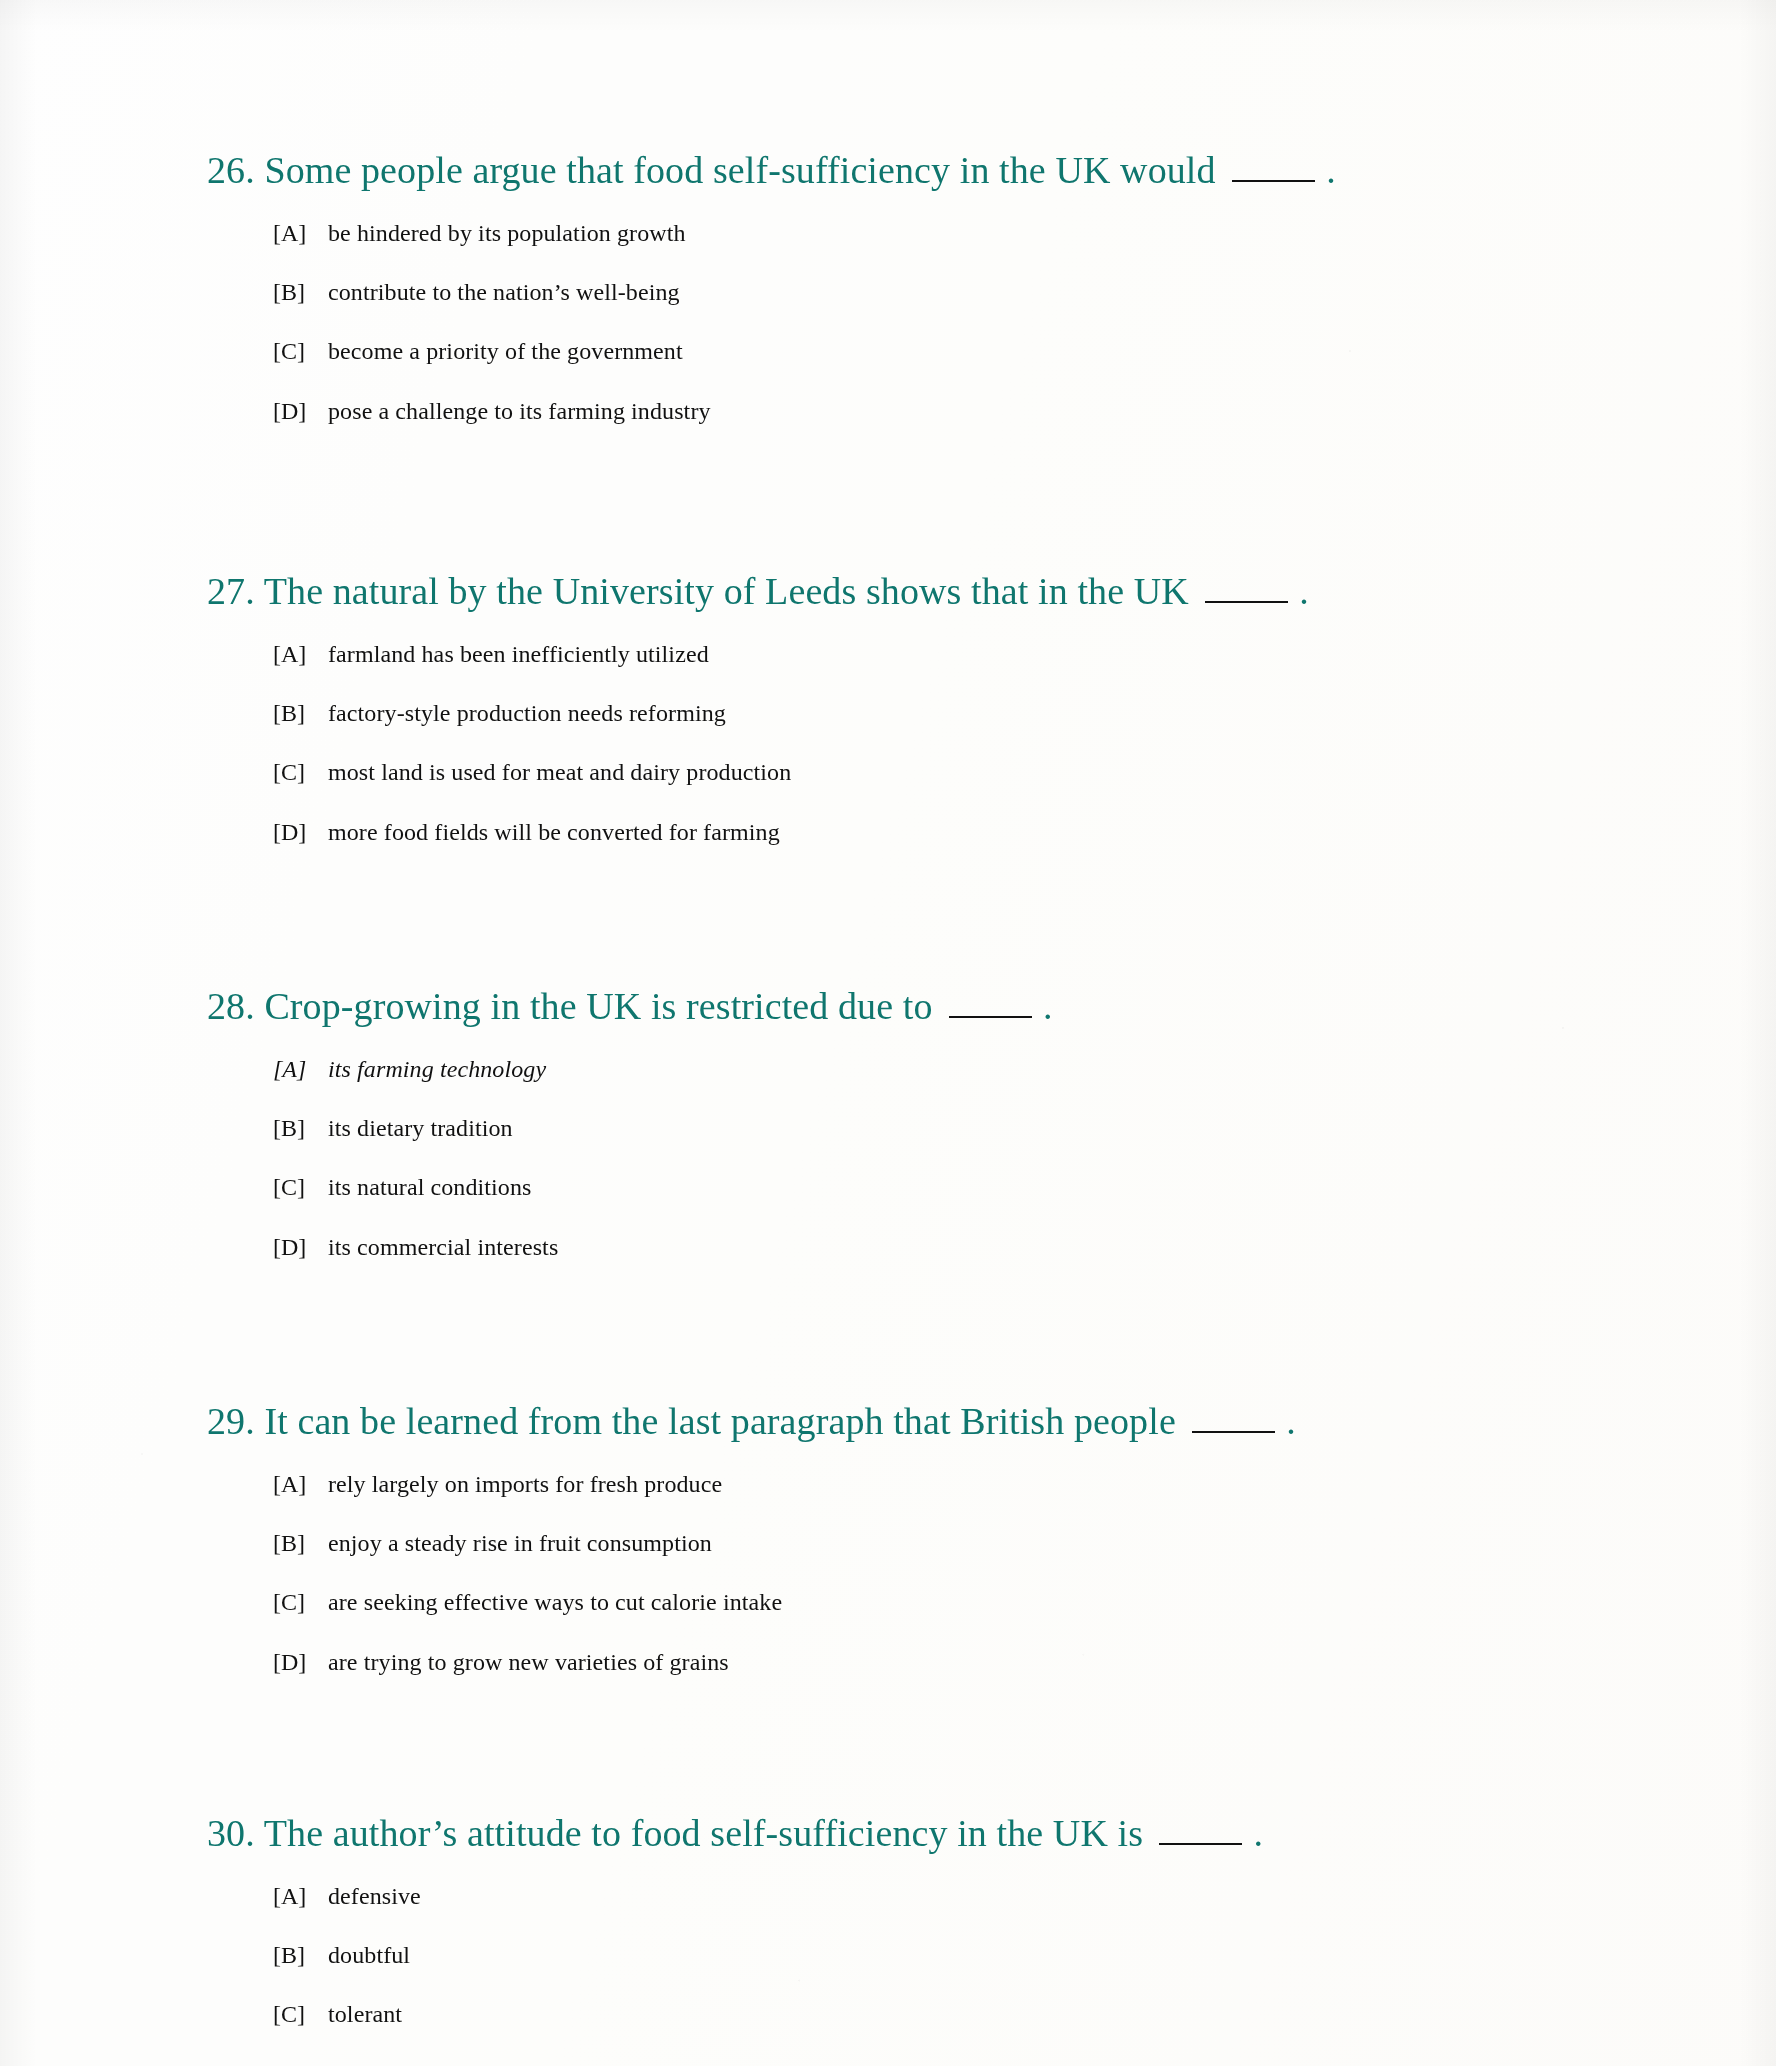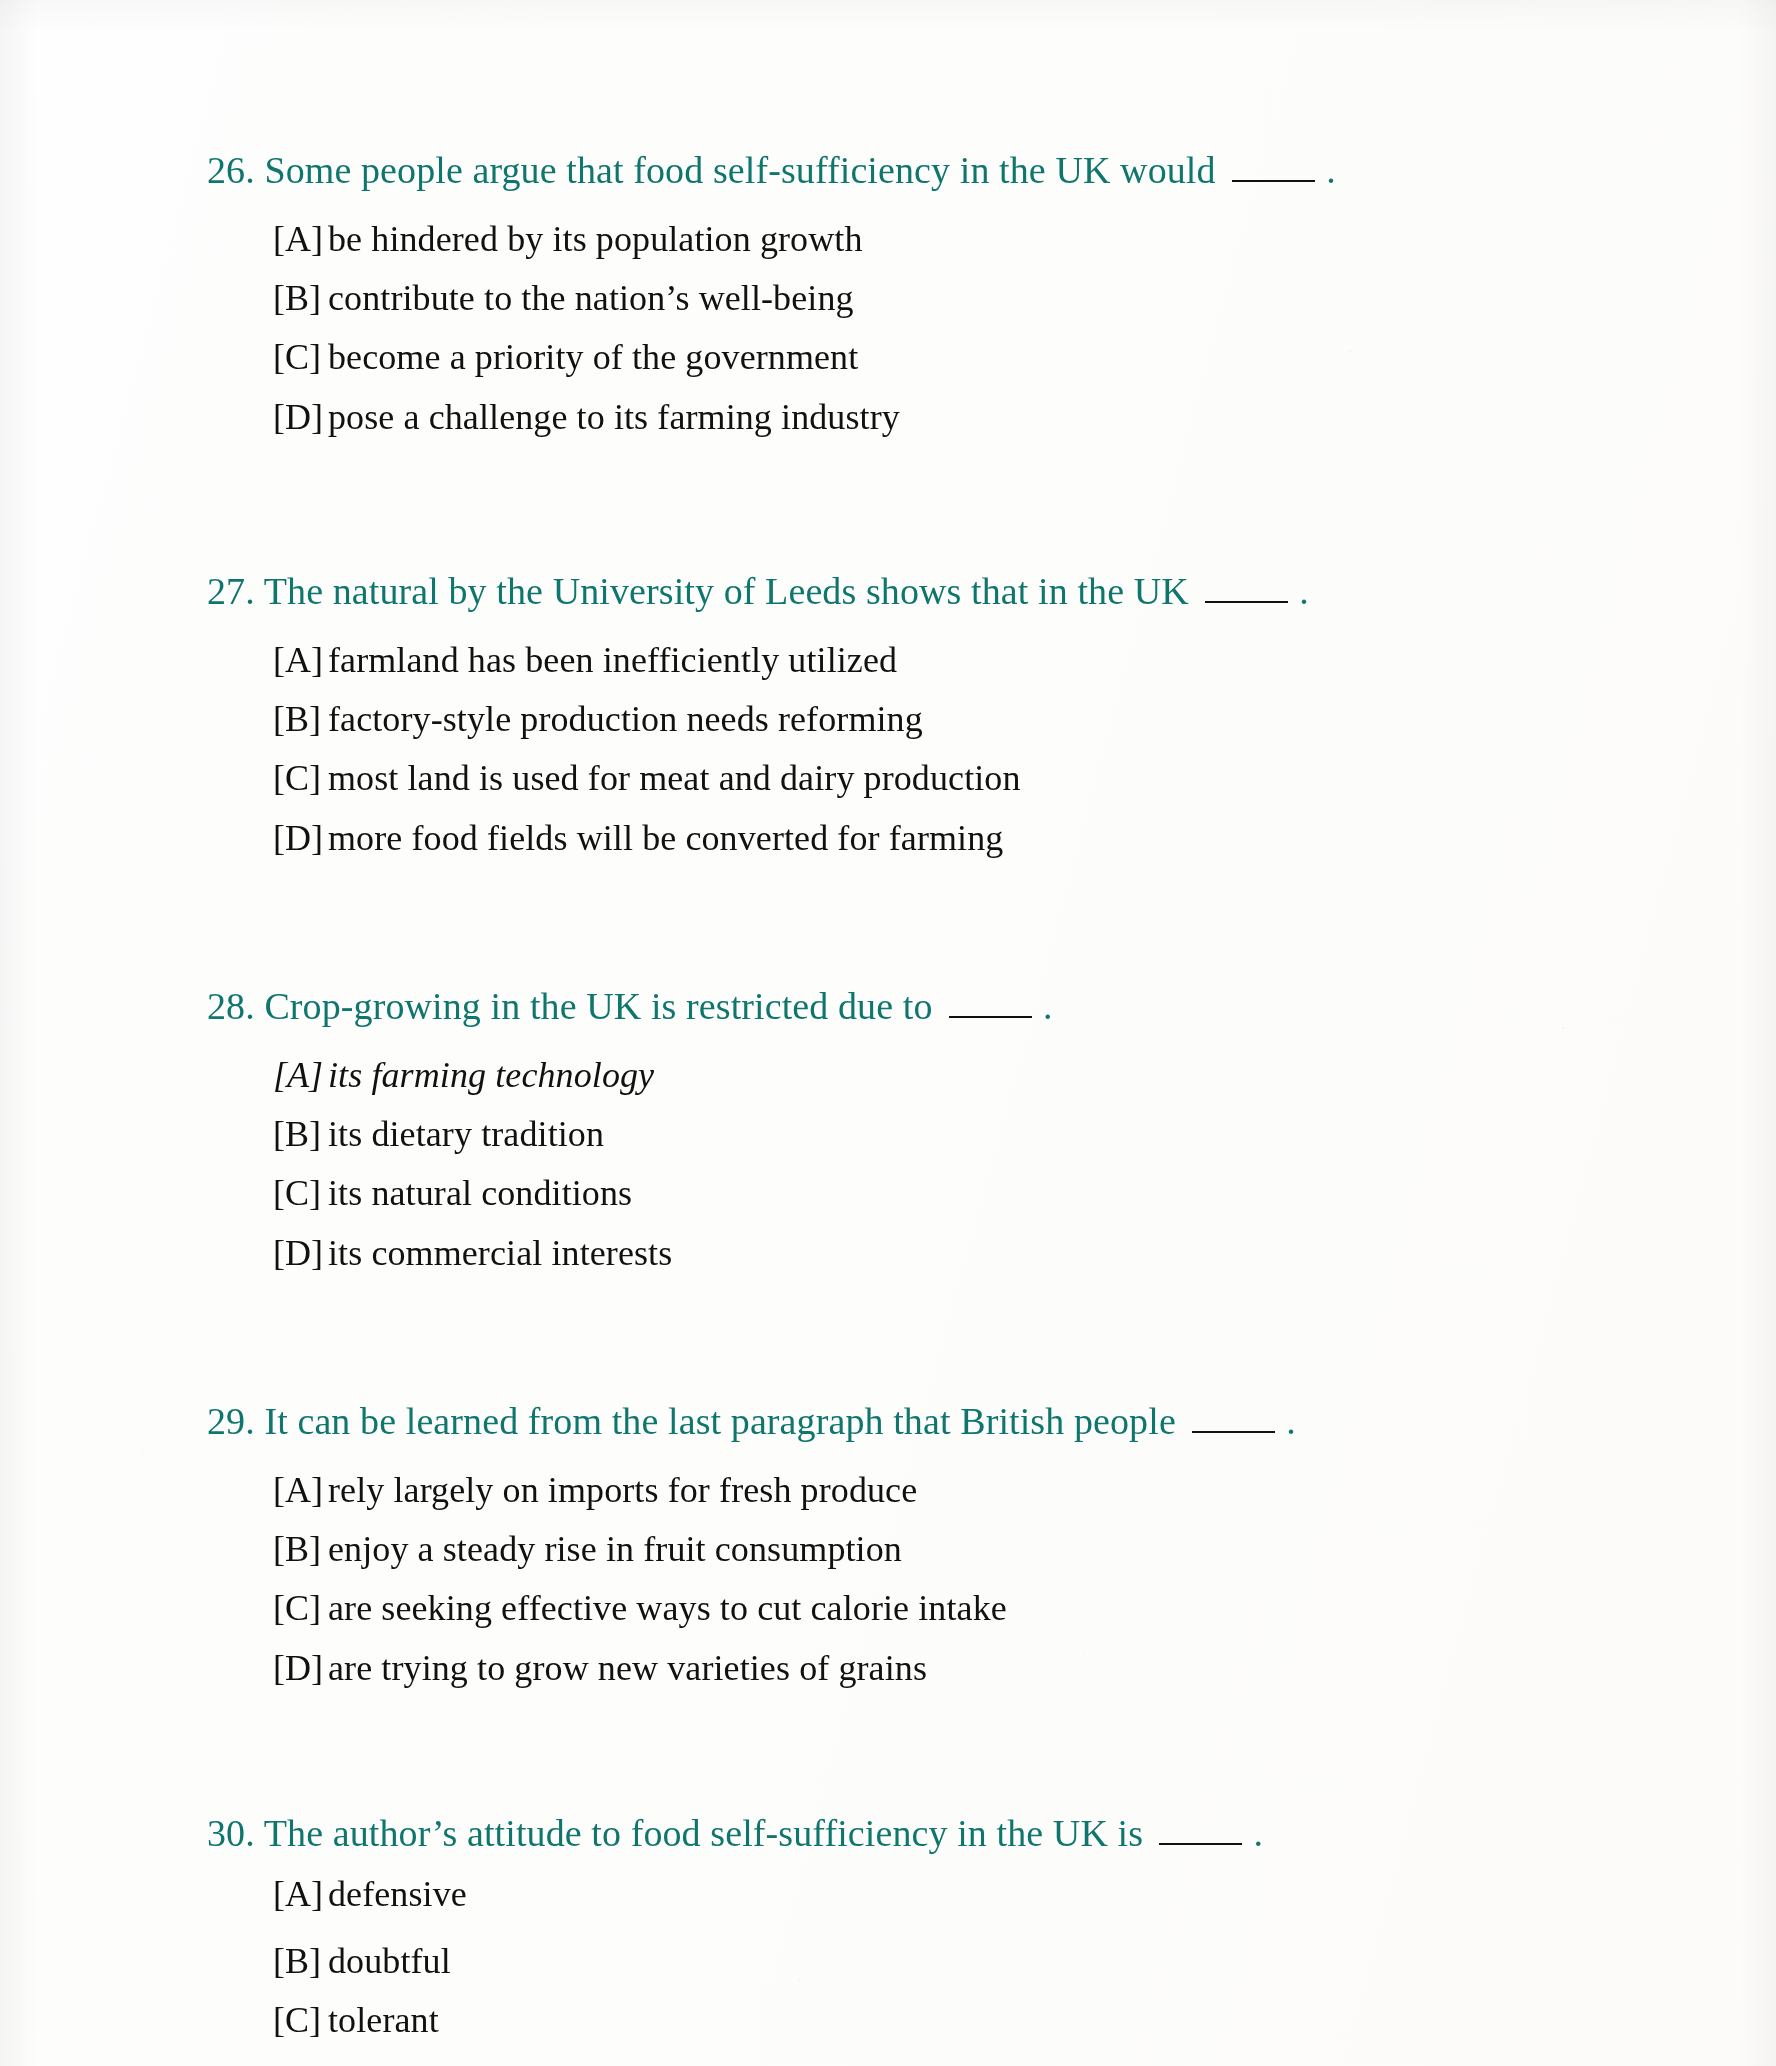--- a/index.html
+++ b/index.html
@@ -91,21 +91,21 @@
   .q-period {
     display: inline;
   }
 
   .options {
     margin-top: 0;
   }
   .option-row {
     position: absolute;
     left: 66px;
-    font-size: 36px;
+    font-size: 24px;
     line-height: 1.0;
     white-space: nowrap;
     color: #111111;
   }
   .opt-marker {
     display: inline-block;
     min-width: 55px;
   }
   .opt-text {
     display: inline;
@@ -215,21 +215,21 @@
     </div>
 
     <div class="question-block" style="top:1814px;">
       <div class="q-stem">
         <span class="q-num">30.</span>
         <span class="q-text">The author’s attitude to food self-sufficiency in the UK is</span>
         <span class="blank-rule"></span>
         <span class="q-period">.</span>
       </div>
       <div class="options">
-        <div class="option-row" style="top:62px;">
+        <div class="option-row" style="top:70px;">
           <span class="opt-marker">[A]</span><span class="opt-text">defensive</span>
         </div>
         <div class="option-row" style="top:129px;">
           <span class="opt-marker">[B]</span><span class="opt-text">doubtful</span>
         </div>
         <div class="option-row" style="top:188px;">
           <span class="opt-marker">[C]</span><span class="opt-text">tolerant</span>
         </div>
         <div class="option-row" style="top:248px;">
           <span class="opt-marker">[D]</span><span class="opt-text">optimistic</span>

